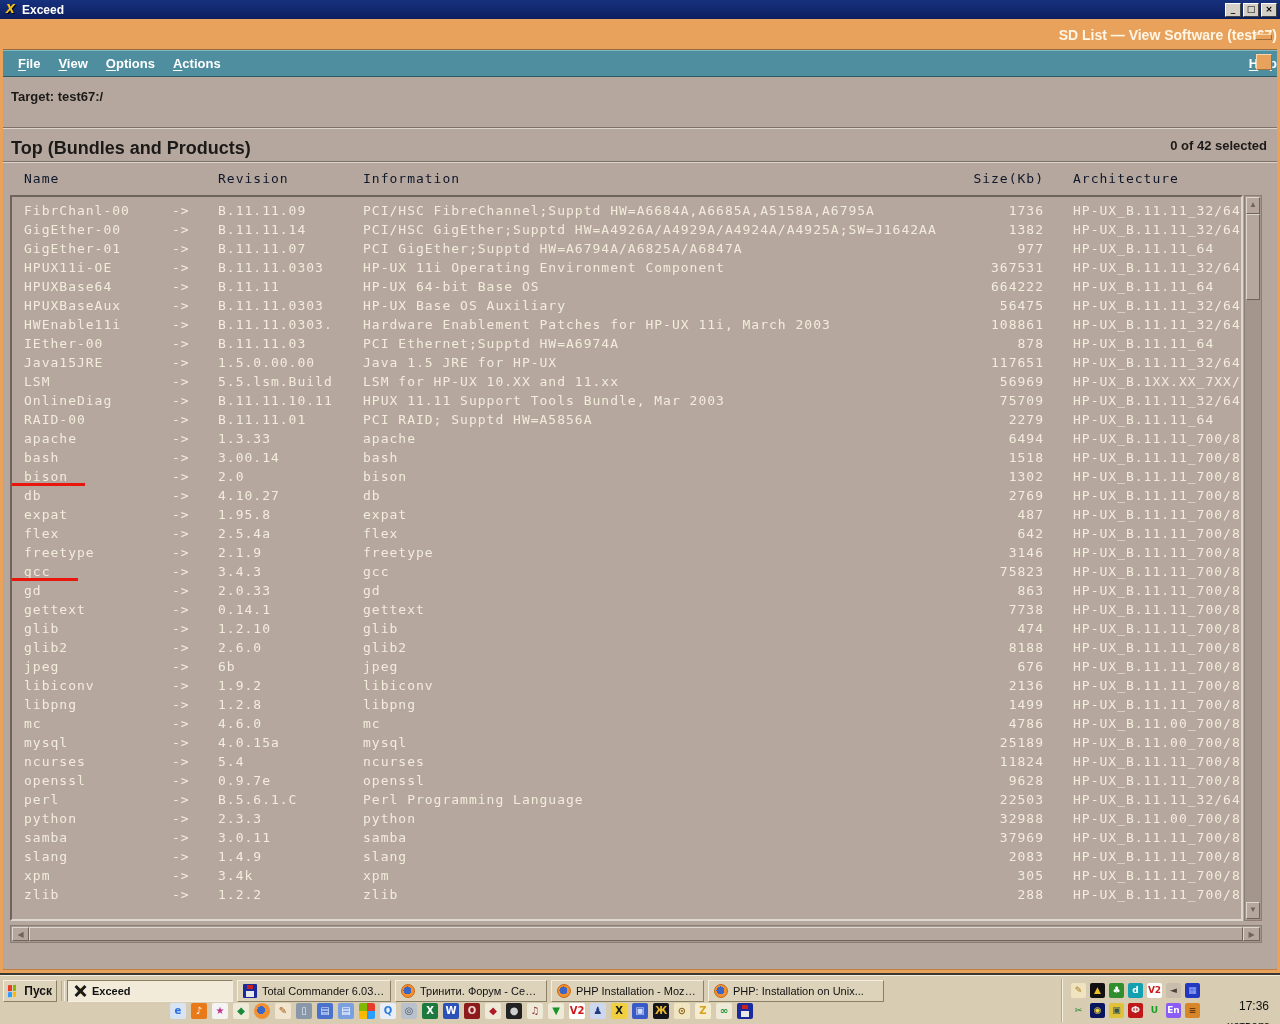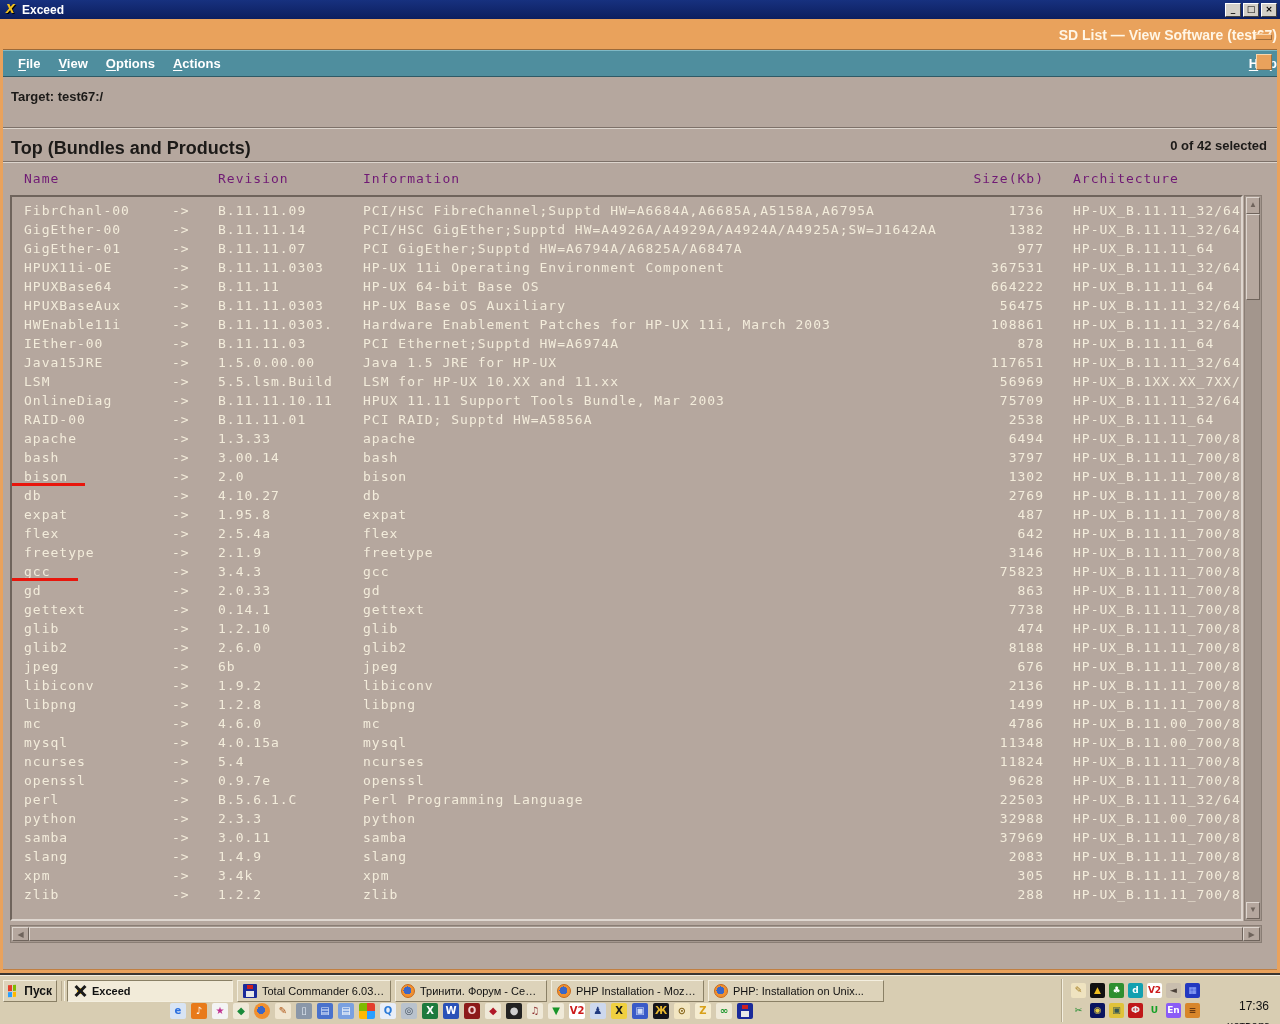--- a/index.html
+++ b/index.html
@@ -37,21 +37,21 @@
   .menu-item u{text-underline-offset:2px;}
   .menu-help{margin-left:auto;padding-right:0;}
 
   .content{position:relative;height:892px;background:#b5a79e;color:#1c1a18;}
   .target{position:absolute;left:8px;top:12px;font-weight:bold;font-size:13px;}
   .groove{position:absolute;left:0;width:1274px;height:2px;background:linear-gradient(#7d7169 50%,#ddd5cd 50%);}
   .g1{top:50px}.g2{top:84px}
   .paneltitle{position:absolute;left:8px;top:61px;font-weight:bold;font-size:18px;}
   .selstatus{position:absolute;right:10px;top:61px;font-weight:bold;font-size:13px;}
   .hdr{position:absolute;left:0;top:94px;width:1080px;height:20px;
-    font:13px "DejaVu Sans Mono",monospace;letter-spacing:1px;color:#701a75;}
+    font:13px "DejaVu Sans Mono",monospace;letter-spacing:1px;color:#0f172a;}
   .hdr span{position:absolute;white-space:pre;top:0;}
   .h-name{left:21px}.h-rev{left:215px}.h-info{left:360px}
   .h-size{left:941px;width:100px;text-align:right}.h-arch{left:1070px}
 
   .listbox{position:absolute;left:7px;top:118px;width:1233px;height:726px;box-sizing:border-box;
     border:2px solid;border-color:#6f645c #ded6cf #ded6cf #6f645c;background:#b5a79e;}
   #rows{position:absolute;left:0;top:0;right:0;bottom:0;padding-top:4px;overflow:hidden;}
   .lrow{position:relative;height:19px;font:13px "DejaVu Sans Mono",monospace;letter-spacing:1px;
     color:#f3ecdb;white-space:pre;}
   .lrow span{position:absolute;top:0;line-height:19px;}
@@ -181,38 +181,38 @@
             <div class="lrow"><span class="c-name">GigEther-00</span><span class="c-arrow">-&gt;</span><span class="c-rev">B.11.11.14</span><span class="c-info">PCI/HSC GigEther;Supptd HW=A4926A/A4929A/A4924A/A4925A;SW=J1642AA</span><span class="c-size">1382</span><span class="c-arch">HP-UX_B.11.11_32/64</span></div>
             <div class="lrow"><span class="c-name">GigEther-01</span><span class="c-arrow">-&gt;</span><span class="c-rev">B.11.11.07</span><span class="c-info">PCI GigEther;Supptd HW=A6794A/A6825A/A6847A</span><span class="c-size">977</span><span class="c-arch">HP-UX_B.11.11_64</span></div>
             <div class="lrow"><span class="c-name">HPUX11i-OE</span><span class="c-arrow">-&gt;</span><span class="c-rev">B.11.11.0303</span><span class="c-info">HP-UX 11i Operating Environment Component</span><span class="c-size">367531</span><span class="c-arch">HP-UX_B.11.11_32/64</span></div>
             <div class="lrow"><span class="c-name">HPUXBase64</span><span class="c-arrow">-&gt;</span><span class="c-rev">B.11.11</span><span class="c-info">HP-UX 64-bit Base OS</span><span class="c-size">664222</span><span class="c-arch">HP-UX_B.11.11_64</span></div>
             <div class="lrow"><span class="c-name">HPUXBaseAux</span><span class="c-arrow">-&gt;</span><span class="c-rev">B.11.11.0303</span><span class="c-info">HP-UX Base OS Auxiliary</span><span class="c-size">56475</span><span class="c-arch">HP-UX_B.11.11_32/64</span></div>
             <div class="lrow"><span class="c-name">HWEnable11i</span><span class="c-arrow">-&gt;</span><span class="c-rev">B.11.11.0303.</span><span class="c-info">Hardware Enablement Patches for HP-UX 11i, March 2003</span><span class="c-size">108861</span><span class="c-arch">HP-UX_B.11.11_32/64</span></div>
             <div class="lrow"><span class="c-name">IEther-00</span><span class="c-arrow">-&gt;</span><span class="c-rev">B.11.11.03</span><span class="c-info">PCI Ethernet;Supptd HW=A6974A</span><span class="c-size">878</span><span class="c-arch">HP-UX_B.11.11_64</span></div>
             <div class="lrow"><span class="c-name">Java15JRE</span><span class="c-arrow">-&gt;</span><span class="c-rev">1.5.0.00.00</span><span class="c-info">Java 1.5 JRE for HP-UX</span><span class="c-size">117651</span><span class="c-arch">HP-UX_B.11.11_32/64</span></div>
             <div class="lrow"><span class="c-name">LSM</span><span class="c-arrow">-&gt;</span><span class="c-rev">5.5.lsm.Build</span><span class="c-info">LSM for HP-UX 10.XX and 11.xx</span><span class="c-size">56969</span><span class="c-arch">HP-UX_B.1XX.XX_7XX/8</span></div>
             <div class="lrow"><span class="c-name">OnlineDiag</span><span class="c-arrow">-&gt;</span><span class="c-rev">B.11.11.10.11</span><span class="c-info">HPUX 11.11 Support Tools Bundle, Mar 2003</span><span class="c-size">75709</span><span class="c-arch">HP-UX_B.11.11_32/64</span></div>
-            <div class="lrow"><span class="c-name">RAID-00</span><span class="c-arrow">-&gt;</span><span class="c-rev">B.11.11.01</span><span class="c-info">PCI RAID; Supptd HW=A5856A</span><span class="c-size">2538</span><span class="c-arch">HP-UX_B.11.11_64</span></div>
+            <div class="lrow"><span class="c-name">RAID-00</span><span class="c-arrow">-&gt;</span><span class="c-rev">B.11.11.01</span><span class="c-info">PCI RAID; Supptd HW=A5856A</span><span class="c-size">2279</span><span class="c-arch">HP-UX_B.11.11_64</span></div>
             <div class="lrow"><span class="c-name">apache</span><span class="c-arrow">-&gt;</span><span class="c-rev">1.3.33</span><span class="c-info">apache</span><span class="c-size">6494</span><span class="c-arch">HP-UX_B.11.11_700/80</span></div>
-            <div class="lrow"><span class="c-name">bash</span><span class="c-arrow">-&gt;</span><span class="c-rev">3.00.14</span><span class="c-info">bash</span><span class="c-size">3797</span><span class="c-arch">HP-UX_B.11.11_700/80</span></div>
+            <div class="lrow"><span class="c-name">bash</span><span class="c-arrow">-&gt;</span><span class="c-rev">3.00.14</span><span class="c-info">bash</span><span class="c-size">1518</span><span class="c-arch">HP-UX_B.11.11_700/80</span></div>
             <div class="lrow"><span class="c-name">bison</span><span class="c-arrow">-&gt;</span><span class="c-rev">2.0</span><span class="c-info">bison</span><span class="c-size">1302</span><span class="c-arch">HP-UX_B.11.11_700/80</span></div>
             <div class="lrow"><span class="c-name">db</span><span class="c-arrow">-&gt;</span><span class="c-rev">4.10.27</span><span class="c-info">db</span><span class="c-size">2769</span><span class="c-arch">HP-UX_B.11.11_700/80</span></div>
             <div class="lrow"><span class="c-name">expat</span><span class="c-arrow">-&gt;</span><span class="c-rev">1.95.8</span><span class="c-info">expat</span><span class="c-size">487</span><span class="c-arch">HP-UX_B.11.11_700/80</span></div>
             <div class="lrow"><span class="c-name">flex</span><span class="c-arrow">-&gt;</span><span class="c-rev">2.5.4a</span><span class="c-info">flex</span><span class="c-size">642</span><span class="c-arch">HP-UX_B.11.11_700/80</span></div>
             <div class="lrow"><span class="c-name">freetype</span><span class="c-arrow">-&gt;</span><span class="c-rev">2.1.9</span><span class="c-info">freetype</span><span class="c-size">3146</span><span class="c-arch">HP-UX_B.11.11_700/80</span></div>
             <div class="lrow"><span class="c-name">gcc</span><span class="c-arrow">-&gt;</span><span class="c-rev">3.4.3</span><span class="c-info">gcc</span><span class="c-size">75823</span><span class="c-arch">HP-UX_B.11.11_700/80</span></div>
             <div class="lrow"><span class="c-name">gd</span><span class="c-arrow">-&gt;</span><span class="c-rev">2.0.33</span><span class="c-info">gd</span><span class="c-size">863</span><span class="c-arch">HP-UX_B.11.11_700/80</span></div>
             <div class="lrow"><span class="c-name">gettext</span><span class="c-arrow">-&gt;</span><span class="c-rev">0.14.1</span><span class="c-info">gettext</span><span class="c-size">7738</span><span class="c-arch">HP-UX_B.11.11_700/80</span></div>
             <div class="lrow"><span class="c-name">glib</span><span class="c-arrow">-&gt;</span><span class="c-rev">1.2.10</span><span class="c-info">glib</span><span class="c-size">474</span><span class="c-arch">HP-UX_B.11.11_700/80</span></div>
             <div class="lrow"><span class="c-name">glib2</span><span class="c-arrow">-&gt;</span><span class="c-rev">2.6.0</span><span class="c-info">glib2</span><span class="c-size">8188</span><span class="c-arch">HP-UX_B.11.11_700/80</span></div>
             <div class="lrow"><span class="c-name">jpeg</span><span class="c-arrow">-&gt;</span><span class="c-rev">6b</span><span class="c-info">jpeg</span><span class="c-size">676</span><span class="c-arch">HP-UX_B.11.11_700/80</span></div>
             <div class="lrow"><span class="c-name">libiconv</span><span class="c-arrow">-&gt;</span><span class="c-rev">1.9.2</span><span class="c-info">libiconv</span><span class="c-size">2136</span><span class="c-arch">HP-UX_B.11.11_700/80</span></div>
             <div class="lrow"><span class="c-name">libpng</span><span class="c-arrow">-&gt;</span><span class="c-rev">1.2.8</span><span class="c-info">libpng</span><span class="c-size">1499</span><span class="c-arch">HP-UX_B.11.11_700/80</span></div>
             <div class="lrow"><span class="c-name">mc</span><span class="c-arrow">-&gt;</span><span class="c-rev">4.6.0</span><span class="c-info">mc</span><span class="c-size">4786</span><span class="c-arch">HP-UX_B.11.00_700/80</span></div>
-            <div class="lrow"><span class="c-name">mysql</span><span class="c-arrow">-&gt;</span><span class="c-rev">4.0.15a</span><span class="c-info">mysql</span><span class="c-size">11348</span><span class="c-arch">HP-UX_B.11.00_700/80</span></div>
+            <div class="lrow"><span class="c-name">mysql</span><span class="c-arrow">-&gt;</span><span class="c-rev">4.0.15a</span><span class="c-info">mysql</span><span class="c-size">25189</span><span class="c-arch">HP-UX_B.11.00_700/80</span></div>
             <div class="lrow"><span class="c-name">ncurses</span><span class="c-arrow">-&gt;</span><span class="c-rev">5.4</span><span class="c-info">ncurses</span><span class="c-size">11824</span><span class="c-arch">HP-UX_B.11.11_700/80</span></div>
             <div class="lrow"><span class="c-name">openssl</span><span class="c-arrow">-&gt;</span><span class="c-rev">0.9.7e</span><span class="c-info">openssl</span><span class="c-size">9628</span><span class="c-arch">HP-UX_B.11.11_700/80</span></div>
             <div class="lrow"><span class="c-name">perl</span><span class="c-arrow">-&gt;</span><span class="c-rev">B.5.6.1.C</span><span class="c-info">Perl Programming Language</span><span class="c-size">22503</span><span class="c-arch">HP-UX_B.11.11_32/64</span></div>
             <div class="lrow"><span class="c-name">python</span><span class="c-arrow">-&gt;</span><span class="c-rev">2.3.3</span><span class="c-info">python</span><span class="c-size">32988</span><span class="c-arch">HP-UX_B.11.00_700/80</span></div>
             <div class="lrow"><span class="c-name">samba</span><span class="c-arrow">-&gt;</span><span class="c-rev">3.0.11</span><span class="c-info">samba</span><span class="c-size">37969</span><span class="c-arch">HP-UX_B.11.11_700/80</span></div>
             <div class="lrow"><span class="c-name">slang</span><span class="c-arrow">-&gt;</span><span class="c-rev">1.4.9</span><span class="c-info">slang</span><span class="c-size">2083</span><span class="c-arch">HP-UX_B.11.11_700/80</span></div>
             <div class="lrow"><span class="c-name">xpm</span><span class="c-arrow">-&gt;</span><span class="c-rev">3.4k</span><span class="c-info">xpm</span><span class="c-size">305</span><span class="c-arch">HP-UX_B.11.11_700/80</span></div>
             <div class="lrow"><span class="c-name">zlib</span><span class="c-arrow">-&gt;</span><span class="c-rev">1.2.2</span><span class="c-info">zlib</span><span class="c-size">288</span><span class="c-arch">HP-UX_B.11.11_700/80</span></div>
             <div class="redline" style="top: 286px; left: 0px; width: 73px;"></div>
             <div class="redline" style="top: 381px; left: 0px; width: 66px;"></div>

